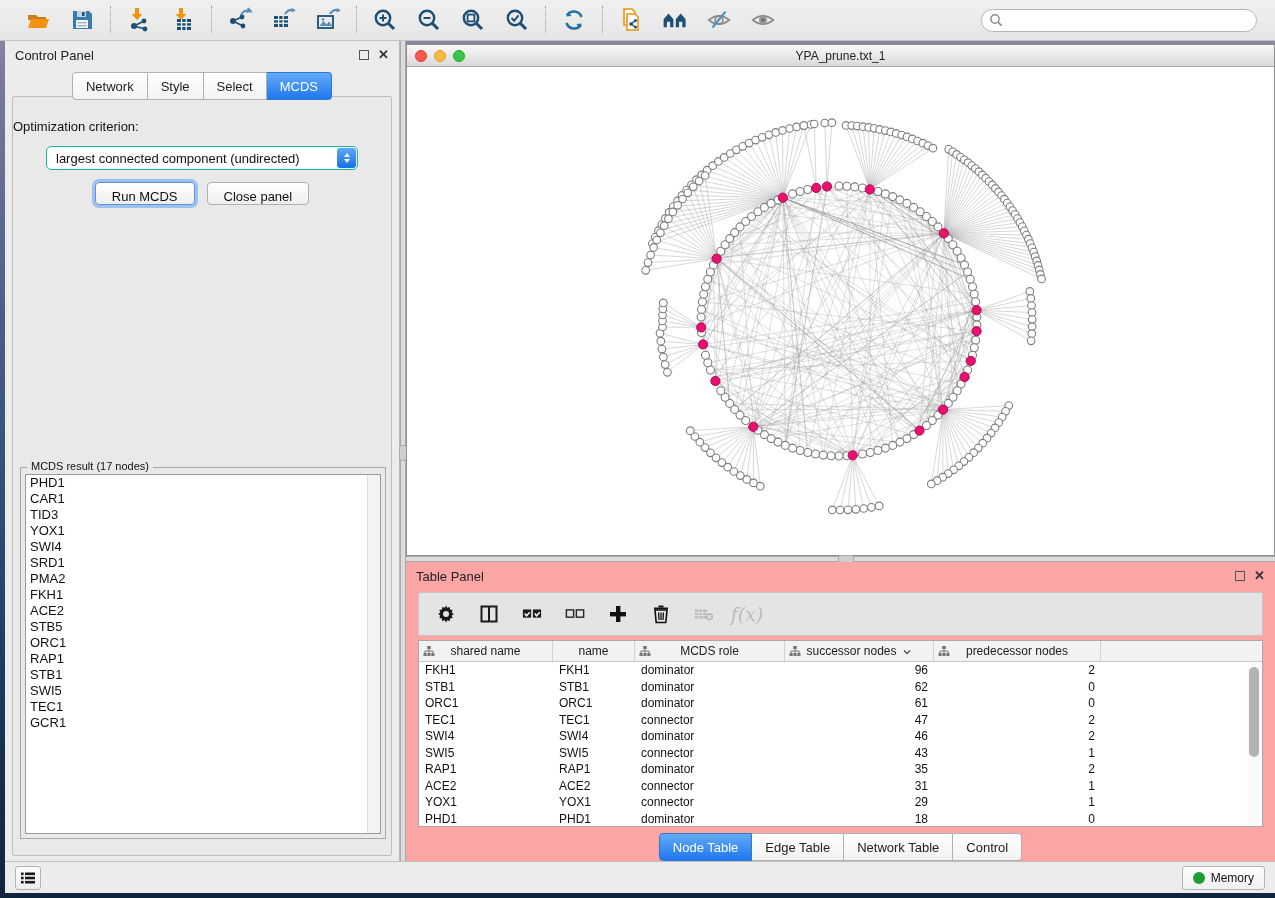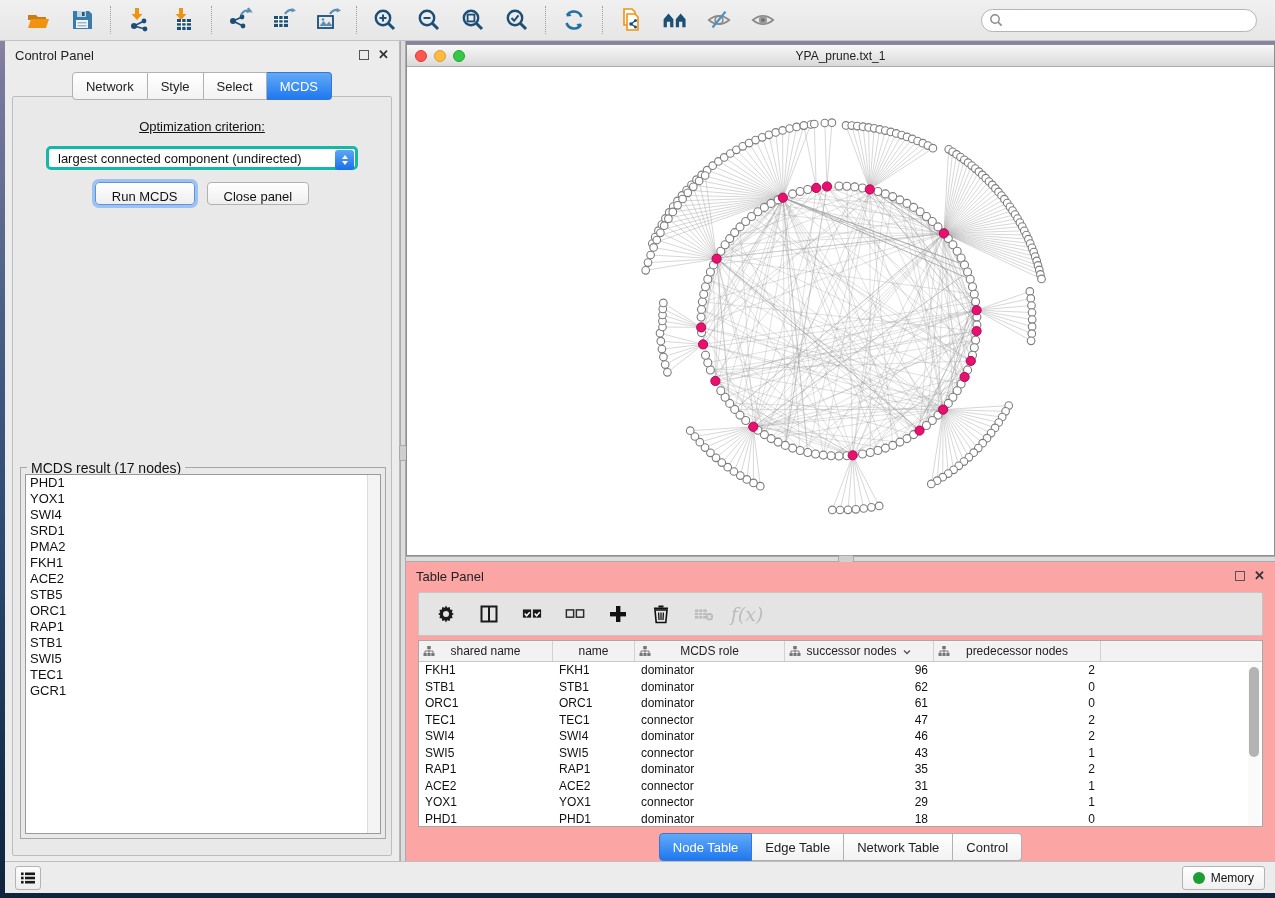--- a/index.html
+++ b/index.html
@@ -32,38 +32,38 @@
   .ctrl-tabs { position:absolute; left:0; top:31px; width:100%; display:flex; justify-content:center; z-index:3; }
   .seg { height:22px; padding:13px 13px; background:linear-gradient(#ffffff,#f2f2f2);
     border:1px solid #b1b1b1; border-left:none; font-size:13px; color:#222;
     display:flex; align-items:center; cursor:default; }
   .seg:first-child { border-left:1px solid #b1b1b1; border-radius:4px 0 0 4px; }
   .seg:last-child { border-radius:0 4px 4px 0; }
   .seg.active { background:linear-gradient(#62aaf8,#1f78f0); border-color:#3577cf; color:#fff; }
 
   .ctrl-inner { position:absolute; left:7px; top:55px; width:380px; height:760px;
     background:#e9e9e9; border:1px solid #bdbdbd; border-radius:2px; }
-  .opt-label { text-align:center; font-size:13px; color:#111; margin-top:22px;text-decoration:underline; }
+  .opt-label { text-align:left; font-size:13px; color:#111; margin-top:22px; }
   .select-box { position:relative; margin:12px auto 0 auto; width:312px; height:24px;
-    background:#fff; border:3px solid #14b8a6; border-radius:5px;
+    background:#fff; border:1px solid #14b8a6; border-radius:5px;
     font-size:13px; color:#111; display:flex; align-items:center; padding-left:9px; }
   .select-stepper { position:absolute; right:1px; top:1px; width:19px; height:20px;
     background:linear-gradient(#5ea7f7,#1a6fe8); border-radius:3px;
     display:flex; flex-direction:column; align-items:center; justify-content:center; gap:2px; }
   .chev-up { width:0; height:0; border-left:3.5px solid transparent; border-right:3.5px solid transparent; border-bottom:4px solid #fff; }
   .chev-dn { width:0; height:0; border-left:3.5px solid transparent; border-right:3.5px solid transparent; border-top:4px solid #fff; }
   .btn-row { display:flex; justify-content:center; gap:12px; margin-top:12px; }
   .mac-btn { height:23px; padding:6px 16px; font-size:13px; color:#111;
     background:linear-gradient(#ffffff,#eeeeee); border:1px solid #b1b1b1; border-radius:4px; cursor:default; }
   .mac-btn.focused { box-shadow:0 0 0 3px rgba(106,167,247,.6); border-color:#5a94e0; }
 
   .result-fieldset { position:absolute; left:7px; top:370px; width:366px; height:372px;
     border:1px solid #a7a7a7; background:#e9e9e9; }
   .result-legend { position:absolute; top:-8px; left:6px; background:#e9e9e9; padding:0 4px;
-    font-size:14px; color:#111; }
+    font-size:11px; color:#111; }
   .result-list { position:absolute; left:4px; top:6px; right:4px; bottom:4px;
     background:#fff; border:1px solid #9a9a9a; overflow:hidden; }
   .result-scroll { position:absolute; right:0; top:0; width:13px; height:100%;
     background:#f4f4f4; border-left:1px solid #ddd; }
   .list-item { font-size:13px; color:#111; line-height:16px; padding-left:4px; }
 
   
   .vsplit { position:absolute; left:400px; top:41px; width:6px; height:820px; background:#dcdcdc;
     border-left:1px solid #aaa; border-right:1px solid #aaa; }
   .vsplit-handle { position:absolute; left:-2px; top:404px; width:8px; height:16px;
@@ -320,20 +320,22 @@
     </div>
     <div class="btn-row">
       <button class="mac-btn focused">Run MCDS</button>
       <button class="mac-btn">Close panel</button>
     </div>
     <div class="result-fieldset">
       <span class="result-legend">MCDS result (17 nodes)</span>
       <div class="result-list" id="result-list">
         <div class="result-scroll"></div>
       <div class="list-item">PHD1</div>
+          <div class="list-item">CAR1</div>
+          <div class="list-item">TID3</div>
           <div class="list-item">YOX1</div>
           <div class="list-item">SWI4</div>
           <div class="list-item">SRD1</div>
           <div class="list-item">PMA2</div>
           <div class="list-item">FKH1</div>
           <div class="list-item">ACE2</div>
           <div class="list-item">STB5</div>
           <div class="list-item">ORC1</div>
           <div class="list-item">RAP1</div>
           <div class="list-item">STB1</div>

